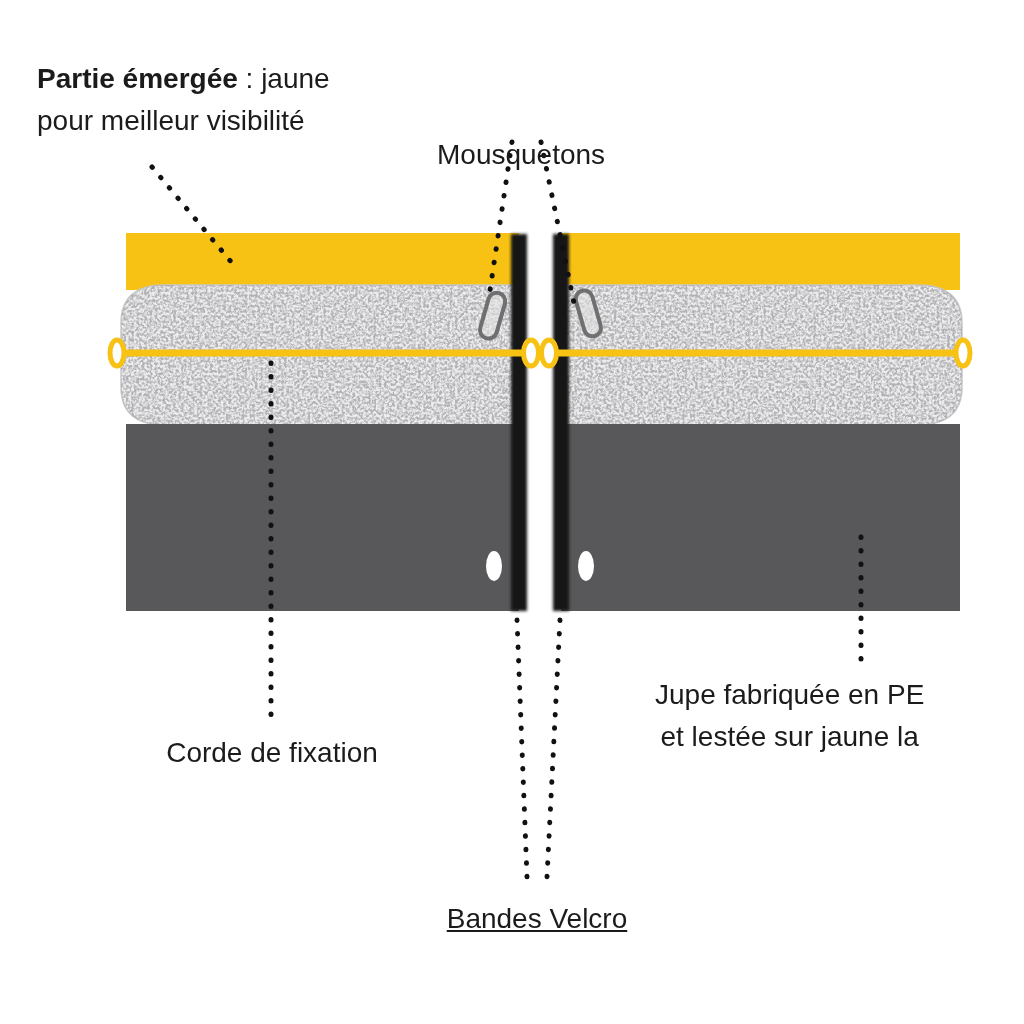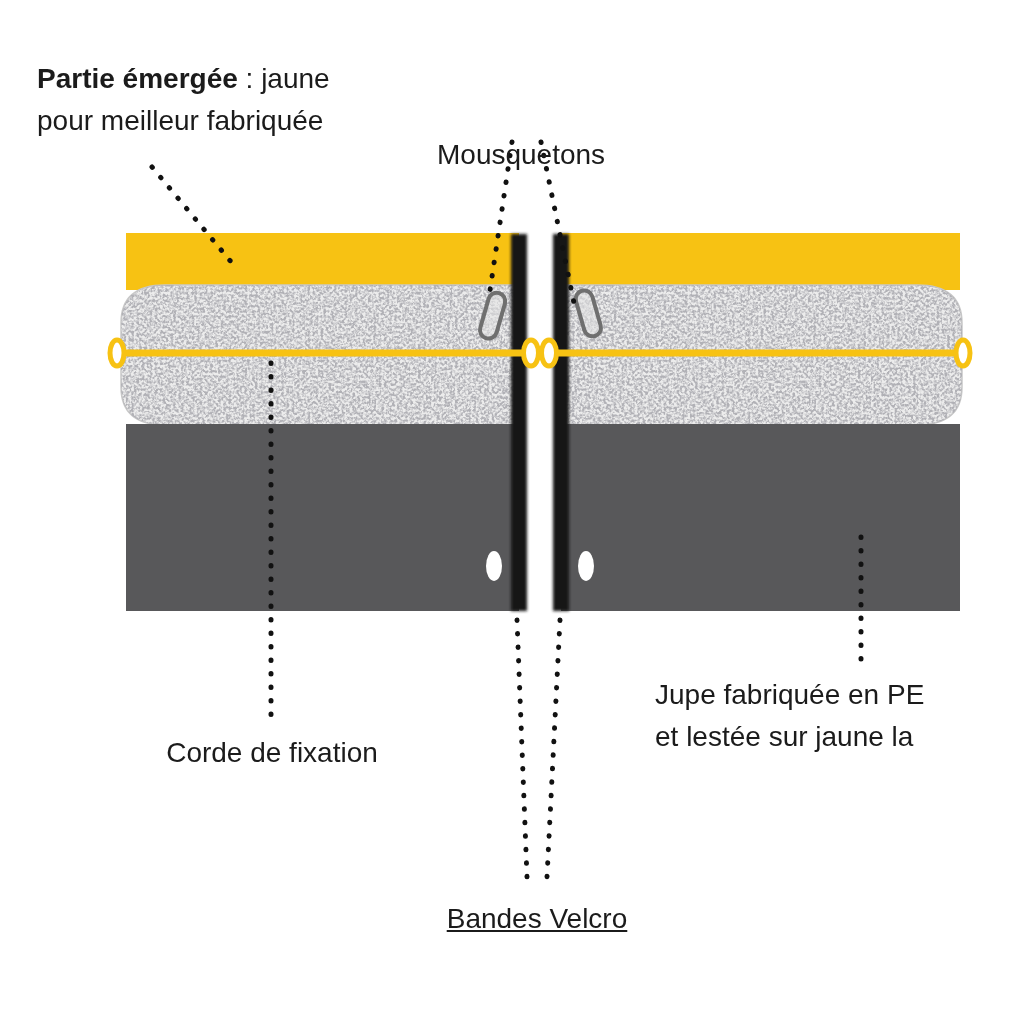--- a/index.html
+++ b/index.html
@@ -87,29 +87,29 @@
     <line class="leader" x1="512" y1="142" x2="489" y2="297" stroke="#111111"></line>
     <line class="leader" x1="541" y1="142" x2="574" y2="303" stroke="#111111"></line>
     <line class="leader" x1="271" y1="363" x2="271" y2="726" stroke="#111111"></line>
     <line class="leader" x1="861" y1="537" x2="861" y2="661" stroke="#111111"></line>
     <line class="leader" x1="517" y1="620" x2="527" y2="877" stroke="#111111"></line>
     <line class="leader" x1="560" y1="620" x2="547" y2="877" stroke="#111111"></line>
   </svg>
 
   <div class="label" style="left:37px; top:58px;">
     <div><span class="bold">Partie émergée</span><span> : jaune</span></div>
-    <div>pour meilleur fabriquée</div>
+    <div>pour meilleur visibilité</div>
   </div>
 
   <div class="label" style="left:437px; top:90px;margin-top:44px;">Mousquetons</div>
 
   <div class="label center" style="left:147px; top:732px; width:250px;">
     <div>Corde de fixation</div>
   </div>
 
-  <div class="label" style="left:655px; top:674px;">
+  <div class="label" style="left:655px; top:674px;text-align:center;">
     <div>Jupe fabriquée en PE</div>
     <div>et lestée sur jaune la</div>
   </div>
 
   <div class="label center" style="left:412px; top:898px; width:250px;text-decoration:underline;">Bandes Velcro</div>
 
 </div>
 
 </body></html>

